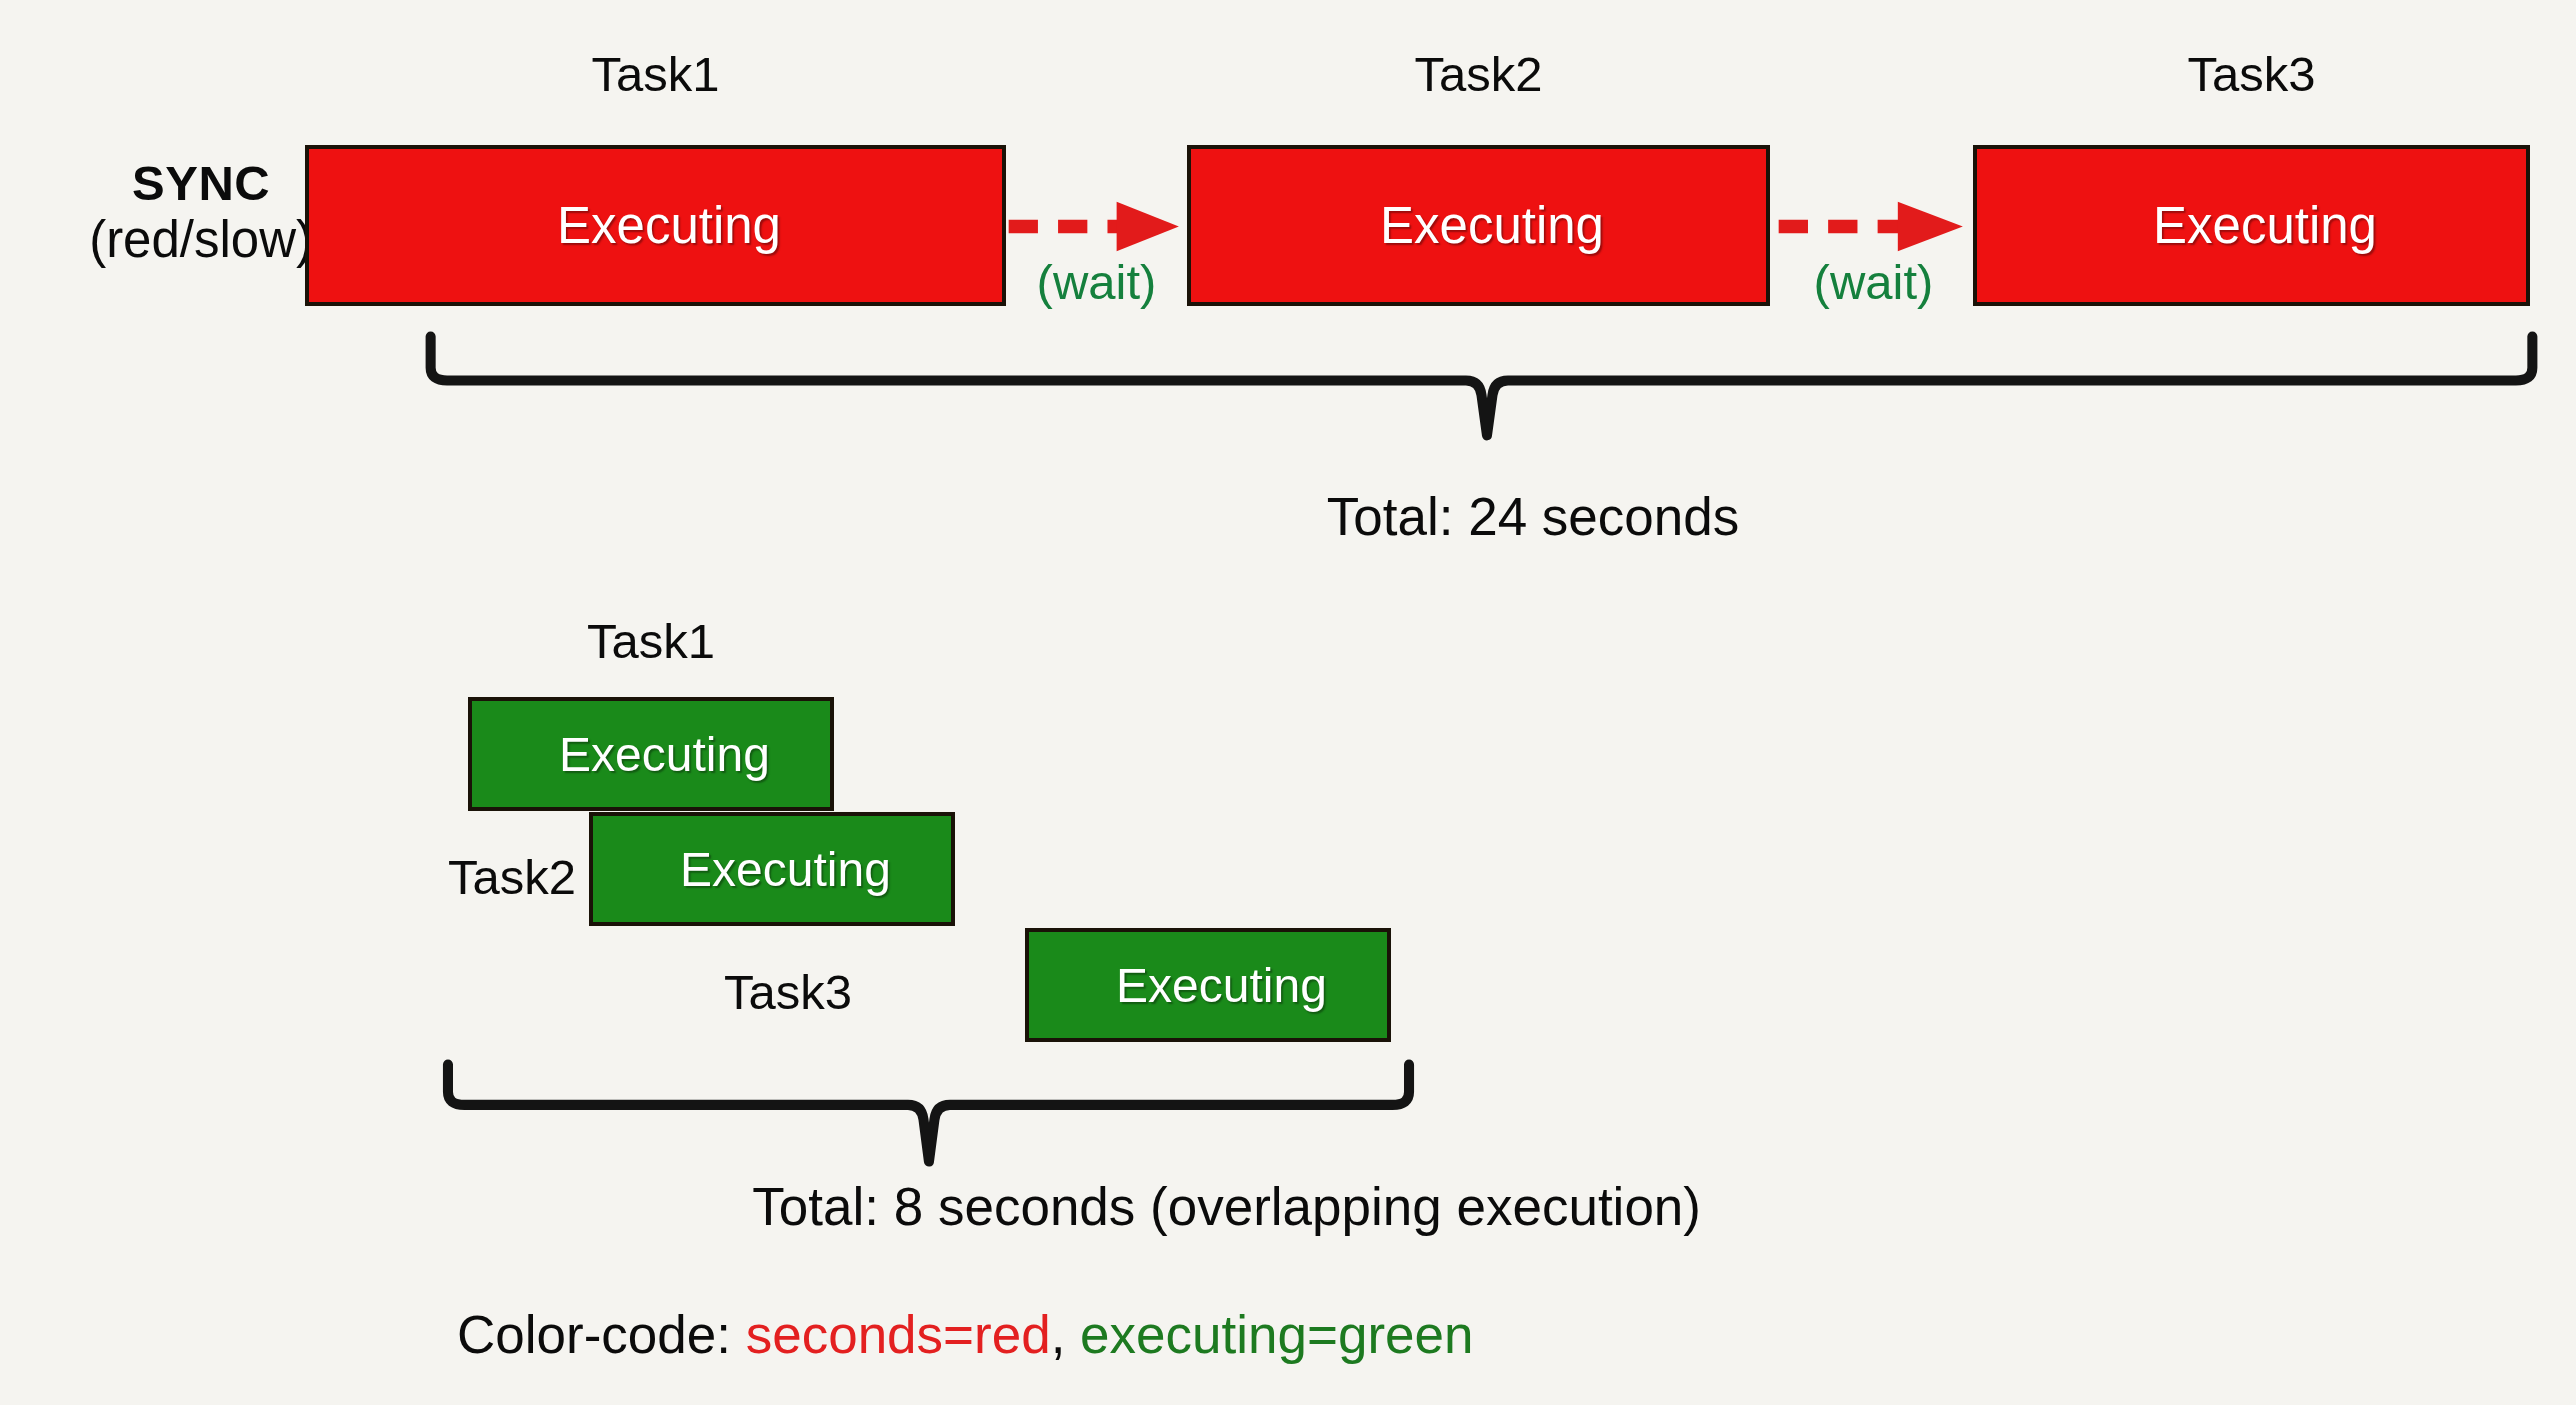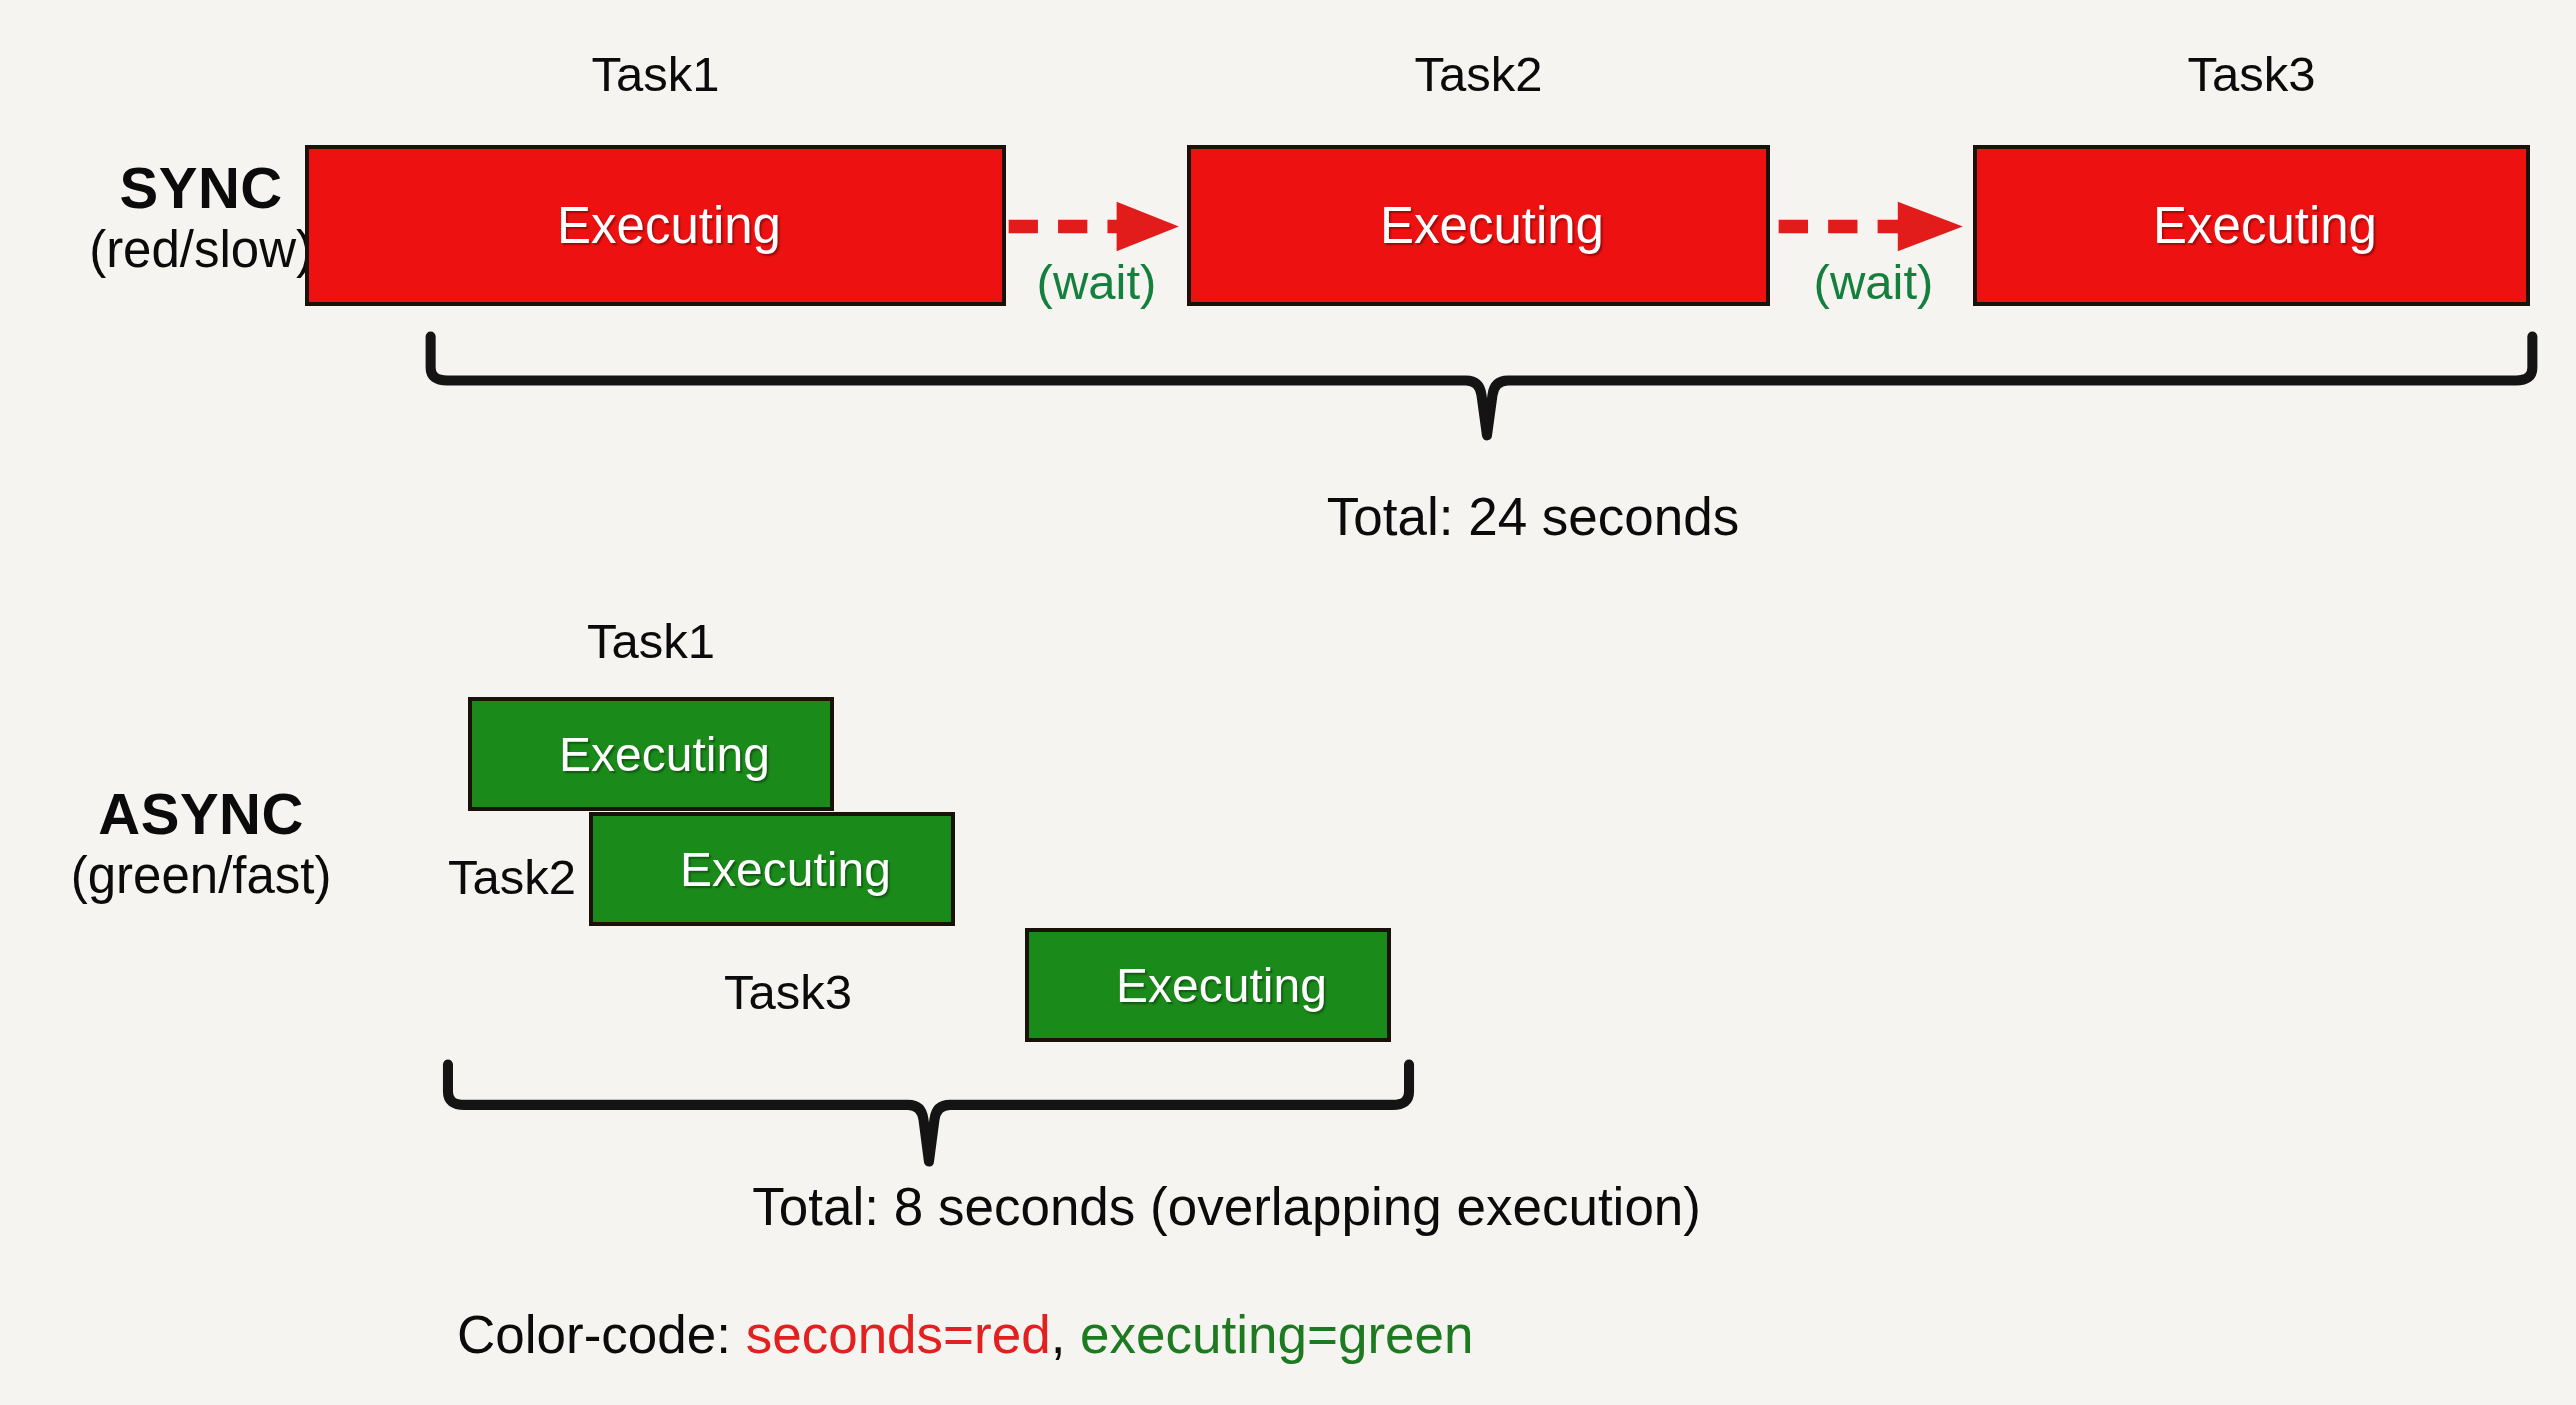--- a/index.html
+++ b/index.html
@@ -22,21 +22,21 @@
 
   
   .row-label {
     text-align: center;
     color: #0b0b0b;
     line-height: 1.12;
   }
   .row-label .lbl-main {
     display: block;
     font-weight: bold;
-    font-size: 58px;
+    font-size: 49px;
     letter-spacing: 0.5px;
   }
   .row-label .lbl-sub {
     display: block;
     font-weight: normal;
     font-size: 51px;
   }
 
   
   .task-caption {
@@ -150,24 +150,20 @@
              L 1171 114
              L 1177 70
              Q 1179 54 1194 54
              L 2296 54
              Q 2314 54 2314 40
              L 2314 6" fill="none" stroke="#141414" stroke-width="11" stroke-linecap="round" stroke-linejoin="round"></path>
   </svg>
 
   <div class="abs total-text" style="left:1030px; top:457px; width:1006px; text-align:center;margin-top:33px;">Total: 24 seconds</div>
 
-  <div class="abs row-label" style="left:9.1px; top:782px; width:384px;">
-    <span class="lbl-main">ASYNC</span>
-    <span class="lbl-sub">(green/fast)</span>
-  </div>
 
   <div class="abs task-caption centered" style="left:468px; top:617px; width:366px;">Task1</div>
 
   <div class="abs exec-box async" style="left:468px; top:697px; width:366px; height:114px;">
     <span>Executing</span>
   </div>
 
   <div class="abs task-caption righted" style="left:302px; top:853px; width:274px;">Task2</div>
 
   <div class="abs exec-box async" style="left:589px; top:812px; width:366px; height:114px;">

